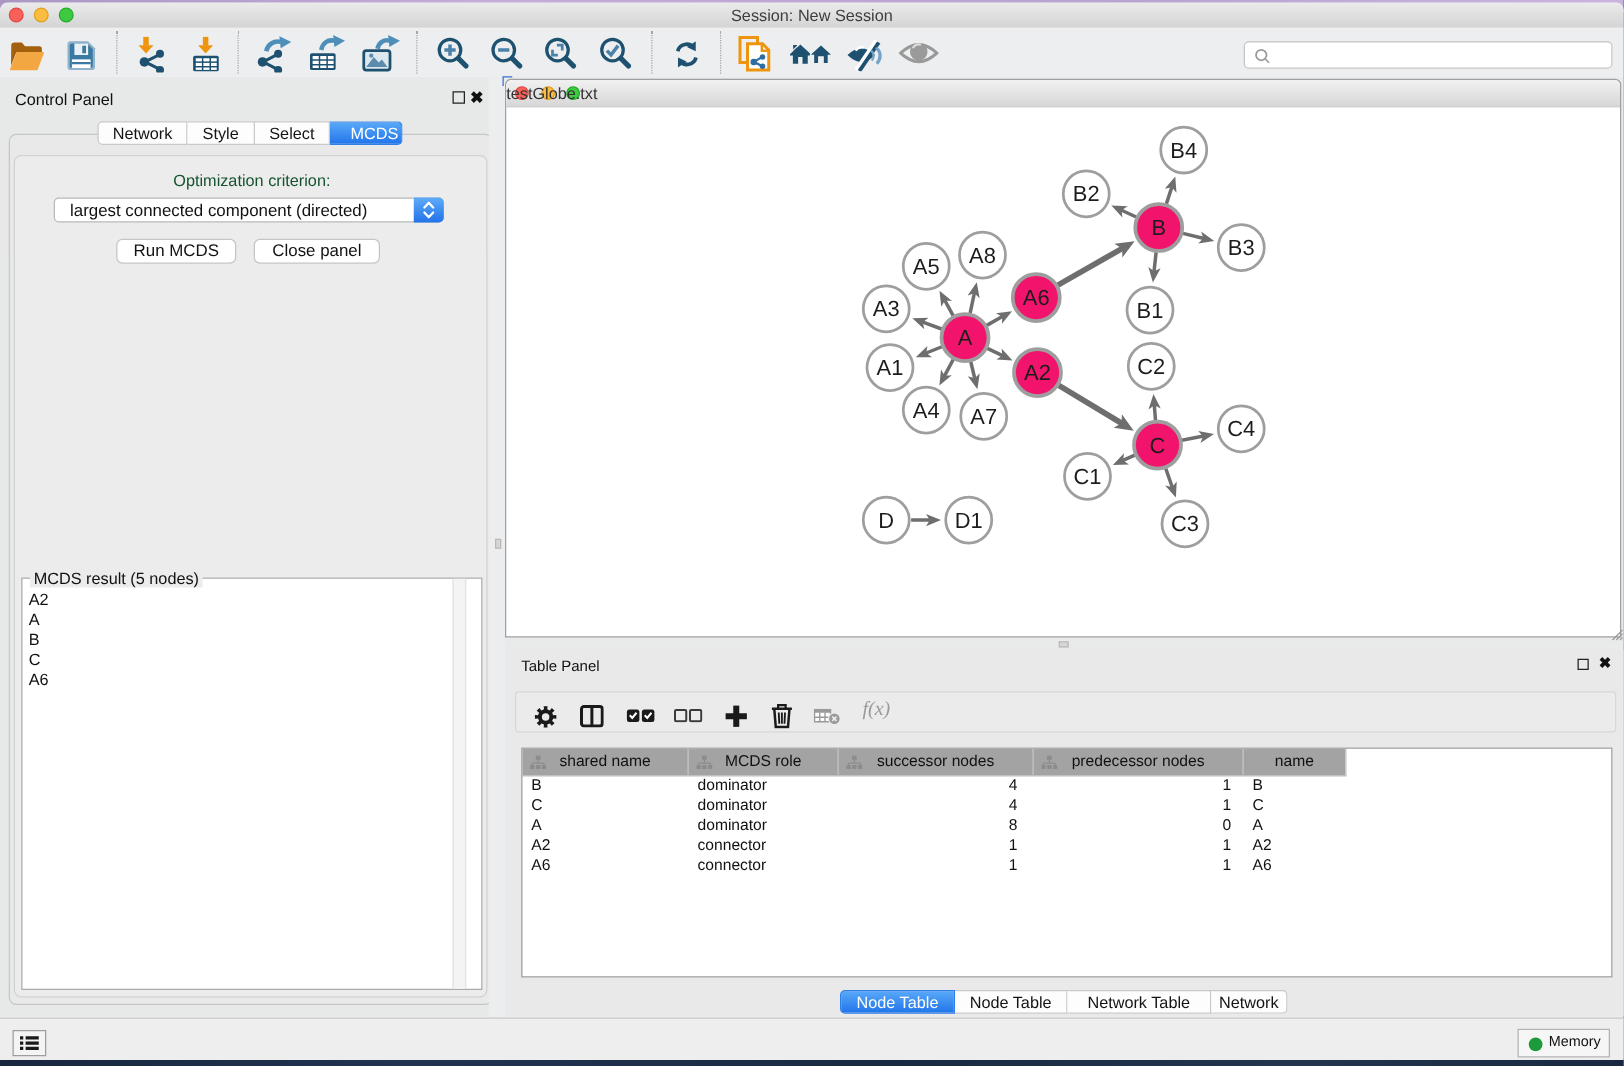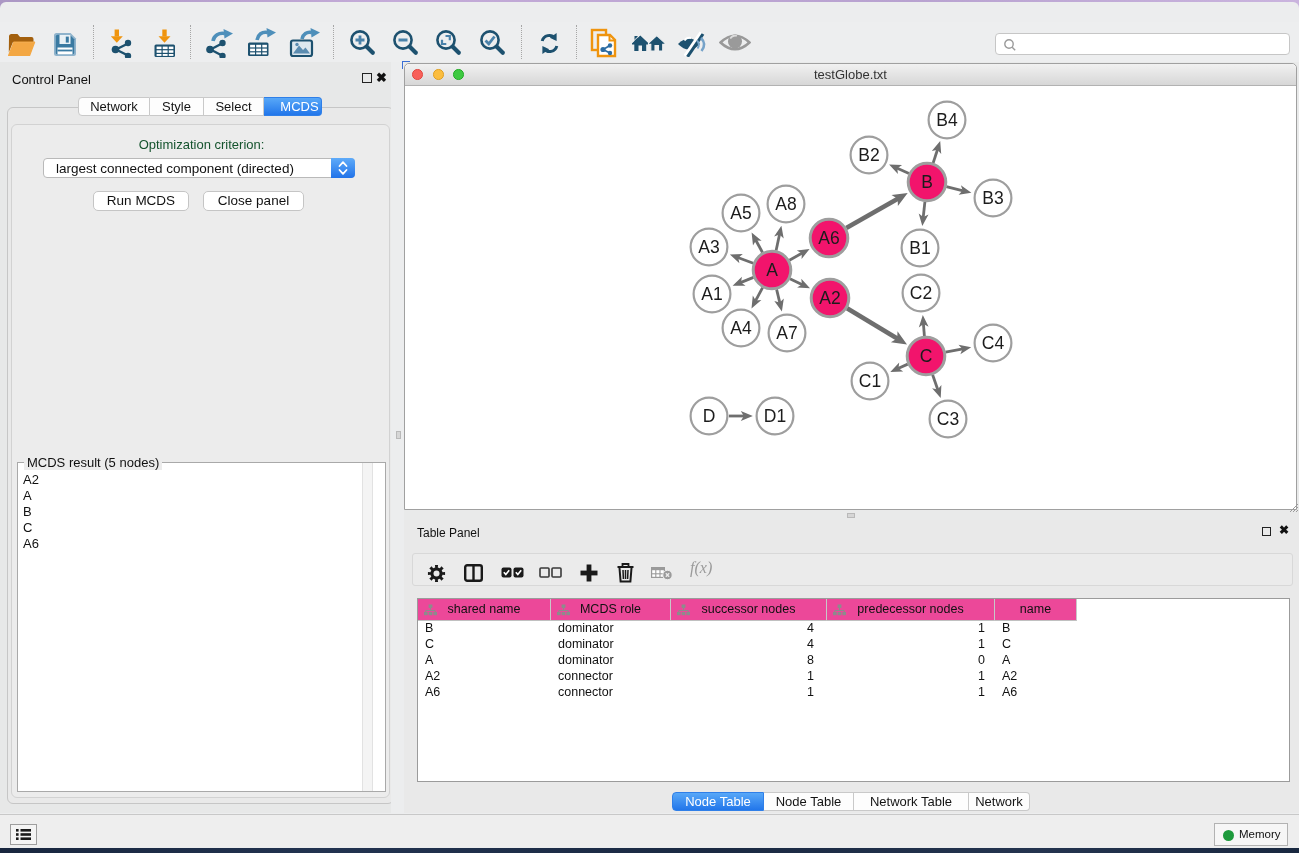--- a/index.html
+++ b/index.html
@@ -61,44 +61,50 @@
 #mcdslist { position:absolute; left:5px; top:9px; font-size:13px; color:#111; line-height:16px; }
 #mcdsscroll { position:absolute; left:344px; top:0px; width:11px; height:328px;
   background:#f4f4f4; border-left:1px solid #e2e2e2; border-right:1px solid #e2e2e2; }
 
 #divider { position:absolute; left:391px; top:60px; width:13px; height:751px; background:#ecedee; }
 #netwin { position:absolute; left:404px; top:61px; width:893px; height:447px;
   background:#fff; border:1px solid #a0a0a0; border-radius:5px 5px 0 0; }
 #nettitle { position:absolute; left:0; top:0; width:891px; height:22px;
   background:linear-gradient(#f1f1f1,#d7d7d7); border-bottom:1px solid #b2b2b2;
   border-radius:5px 5px 0 0; }
-#nettitle .title { position:absolute; left:0; right:0; top:3px; text-align:center;
+#nettitle .title { position:absolute; left:0; right:0; top:3px; text-align:left;
   font-size:13px; color:#333; }
 
 #tpanel { position:absolute; left:404px; top:518px; width:895px; height:293px; background:#e9e9e9; }
 #tpanel .ptitle { position:absolute; left:13px; top:6px; font-size:12px; color:#111; }
 #ttoolbar { position:absolute; left:8px; top:33px; width:881px; height:33px;
   background:#ebebeb; border:1px solid #d8d8d8; border-radius:3px; }
 #ttable { position:absolute; left:13px; top:78px; width:873px; height:184px;
   background:#fff; border:1px solid #9b9b9b; }
-.hcell { position:absolute; top:0; height:22px; background:#ec4899;
+.hcell { position:absolute; top:0; height:22px; background:#a3a3a3;
   border-right:1px solid #c8c8c8; border-bottom:1px solid #c0c0c0;
   font-size:12.5px; color:#111; }
 .hlabel { position:absolute; top:3px; left:0; right:0; text-align:center; }
 .trow { position:absolute; font-size:12.5px; color:#111; height:16px; }
 .tcell { position:absolute; top:0; white-space:pre; }
 .num { text-align:right; }
 #ttabs { position:absolute; height:19px; }
 
 .ic { position:absolute; }
 </style>
 </head>
 <body>
 <div id="desktop-top"></div>
 <div id="appwin">
+  <div id="titlebar">
+    <div class="tl" style="left:7px;background:#f8605a;border:0.5px solid #e14942;"></div>
+    <div class="tl" style="left:27px;background:#fbbd3f;border:0.5px solid #dfa024;"></div>
+    <div class="tl" style="left:47px;background:#3ec941;border:0.5px solid #23ac28;"></div>
+    <div class="title">Session: New Session</div>
+  </div>
   <div id="toolbar">
     <svg class="ic" style="left:7px;top:9px" width="30" height="26" viewBox="0 0 30 26">
 <path d="M2 5.5 Q2 3 4.5 3 L10.5 3 L13 6 L24.5 6 Q26.5 6 26.5 8 L26.5 11 L6 11 L1.8 21.5 Z" fill="#a3600e"></path>
 <path d="M6.8 11.2 L27.6 11.2 L22.6 24.5 L1.6 24.5 Z" fill="#f3a743" stroke="#f3a743" stroke-width="1.2" stroke-linejoin="round"></path>
 </svg>
     <svg class="ic" style="left:53px;top:10px" width="24" height="24" viewBox="0 0 24 24">
 <path d="M1 3.5 Q1 1 3.5 1 L17.5 1 L23 6.5 L23 21.5 Q23 24 20.5 24 L3.5 24 Q1 24 1 21.5 Z" fill="#8fb3cc"></path>
 <path d="M2.8 4.5 Q2.8 2.8 4.5 2.8 L16.8 2.8 L21.2 7.2 L21.2 20.8 Q21.2 22.4 19.5 22.4 L4.5 22.4 Q2.8 22.4 2.8 20.8 Z" fill="#3a7aa2"></path>
 <rect x="6.5" y="2.8" width="11" height="9.2" fill="#e9f1f6"></rect>
 <rect x="12.8" y="4.6" width="3" height="6" fill="#3a7aa2"></rect>

